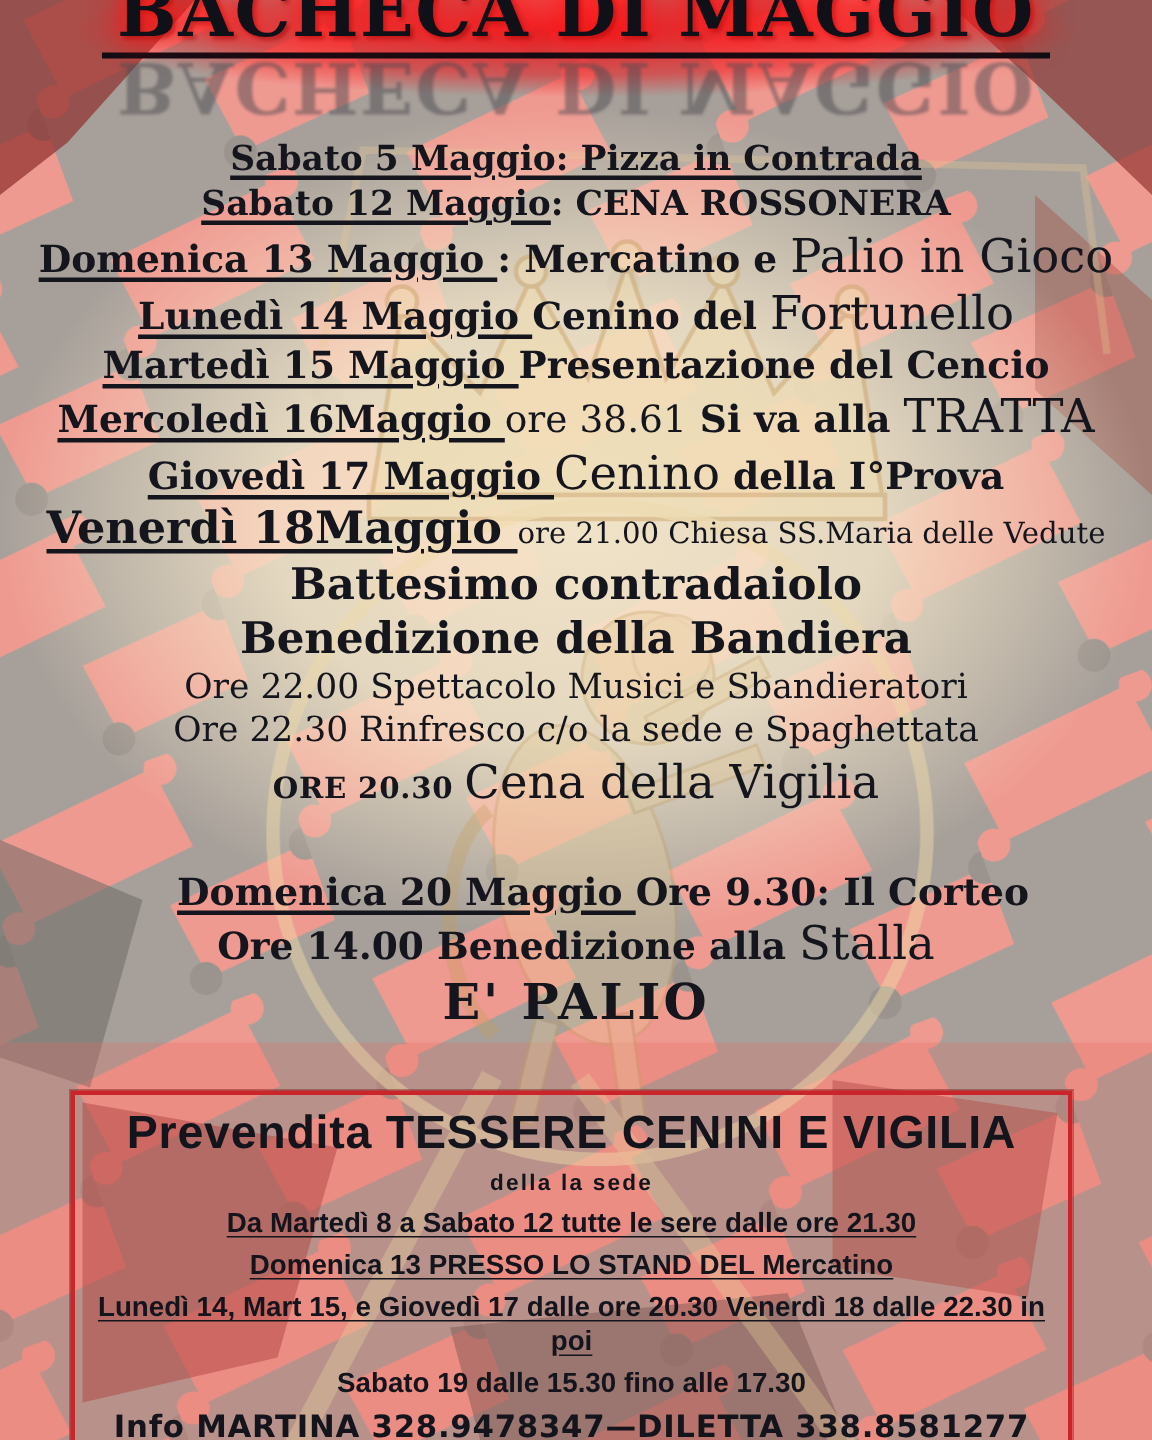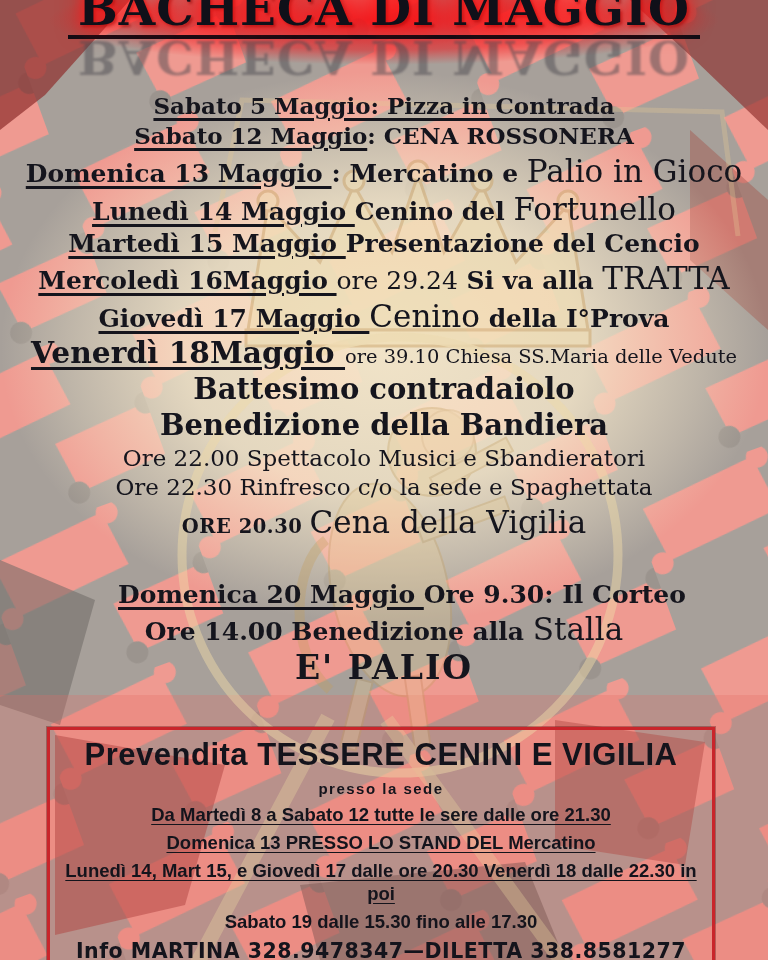--- a/index.html
+++ b/index.html
@@ -145,37 +145,37 @@
       <h1 class="main-title">BACHECA DI MAGGIO</h1>
       <span class="title-reflection">BACHECA DI MAGGIO</span>
     </div>
 
     <div class="schedule">
         <div class="line sm"><span class="seg-date">Sabato 5 Maggio: Pizza in Contrada</span></div>
         <div class="line sm"><span class="seg-date">Sabato 12 Maggio</span><span class="seg-plain">: CENA ROSSONERA</span></div>
         <div class="line md"><span class="seg-date">Domenica 13  Maggio </span><span class="seg-plain">: Mercatino e </span><span class="seg-big">Palio in Gioco</span></div>
         <div class="line md"><span class="seg-date">Lunedì 14 Maggio </span><span class="seg-plain"> Cenino del </span><span class="seg-big">Fortunello</span></div>
         <div class="line md"><span class="seg-date">Martedì 15 Maggio </span><span class="seg-plain">Presentazione del Cencio</span></div>
-        <div class="line md"><span class="seg-date">Mercoledì 16Maggio </span><span class="seg-time">ore 29.24</span><span class="seg-plain">  Si va alla  </span><span class="seg-big">TRATTA</span></div>
+        <div class="line md"><span class="seg-date">Mercoledì 16Maggio </span><span class="seg-time">ore 38.61</span><span class="seg-plain">  Si va alla  </span><span class="seg-big">TRATTA</span></div>
         <div class="line md"><span class="seg-date">Giovedì 17 Maggio </span><span class="seg-big">Cenino</span><span class="seg-plain"> della I°Prova</span></div>
-        <div class="line ml"><span class="seg-date-big">Venerdì 18Maggio </span><span class="seg-small-time"> ore 39.10  Chiesa SS.Maria delle Vedute</span></div>
+        <div class="line ml"><span class="seg-date-big">Venerdì 18Maggio </span><span class="seg-small-time"> ore 21.00  Chiesa SS.Maria delle Vedute</span></div>
         <div class="line lg"><span class="seg-plain">Battesimo contradaiolo</span></div>
         <div class="line lg"><span class="seg-plain">Benedizione della Bandiera</span></div>
         <div class="line sm"><span class="seg-time">Ore 22.00 Spettacolo Musici e Sbandieratori</span></div>
         <div class="line sm"><span class="seg-time">Ore 22.30 Rinfresco c/o la sede e Spaghettata</span></div>
         <div class="line md"><span class="seg-smallcaps">ORE 20.30 </span><span class="seg-big">Cena della Vigilia</span></div>
         <div class="line md gap"><span class="seg-date">Domenica 20 Maggio  </span><span class="seg-plain">Ore 9.30: Il Corteo</span></div>
         <div class="line md"><span class="seg-plain">Ore 14.00 Benedizione alla </span><span class="seg-big">Stalla</span></div>
         <div class="line xl"><span class="seg-plain">E' PALIO</span></div>
       </div>
   </div>
 
   <div class="prevendita-box">
     <h2 class="box-heading">Prevendita TESSERE CENINI E VIGILIA</h2>
-    <div class="box-sub">presso la sede</div>
+    <div class="box-sub">della la sede</div>
     <div class="box-lines">
         <div class="box-line u">Da Martedì 8 a Sabato 12  tutte le sere dalle ore 21.30</div>
         <div class="box-line u">Domenica 13 PRESSO LO STAND DEL  Mercatino</div>
         <div class="box-line u">Lunedì 14, Mart 15, e Giovedì 17 dalle ore 20.30   Venerdì 18 dalle 22.30 in poi</div>
         <div class="box-line">Sabato 19  dalle 15.30 fino alle 17.30</div>
         <div class="box-line info">Info MARTINA 328.9478347—DILETTA 338.8581277</div>
       </div>
   </div>
 
 </div>

